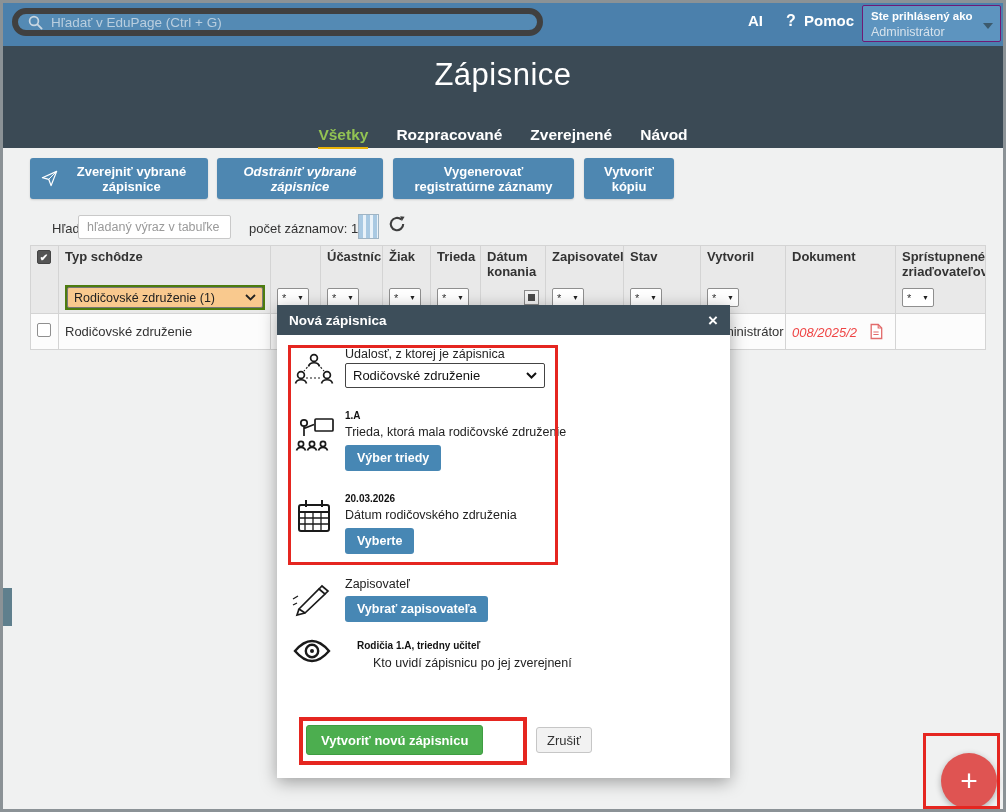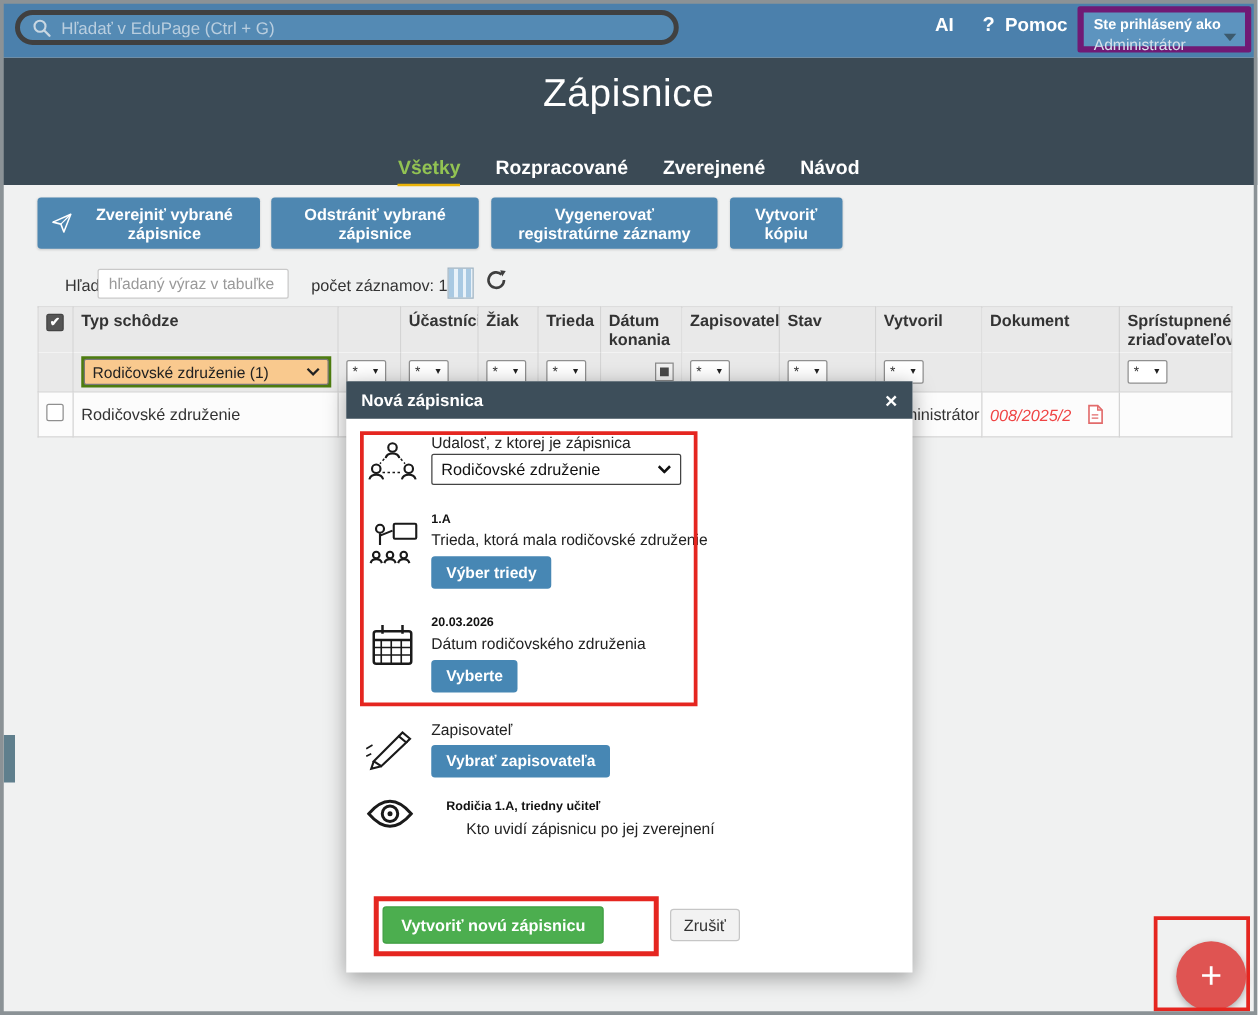--- a/index.html
+++ b/index.html
@@ -4,26 +4,26 @@
 <style>
   * { box-sizing: border-box; margin: 0; padding: 0; }
   html,body { width:1006px; height:812px; }
   body { font-family:"Liberation Sans", sans-serif; background:#eef0f0; overflow:hidden; }
   #app { position:relative; width:1006px; height:812px; background:#f0f1f1; }
   .frame { position:absolute; inset:0; border:3px solid #8b9296; z-index:999; pointer-events:none; }
 
   
   .topbar { position:absolute; left:0; top:0; width:1006px; height:46px; background:#4b80ac; z-index:20; }
   .search-pill { position:absolute; left:12px; top:8px; width:531px; height:28px; border-radius:14px;
-                 background:#548ab4; border:4px solid #404040; display:flex; align-items:center; padding:0 10px; gap:8px; }
+                 background:#548ab4; border:6px solid #404040; display:flex; align-items:center; padding:0 10px; gap:8px; }
   .search-pill input { flex:1; background:transparent; border:none; outline:none; color:#e2ecf4; font-size:13.5px; }
   .search-pill input::placeholder { color:#b9cedf; }
   .tb-link { position:absolute; top:12px; color:#fff; font-weight:bold; font-size:15px; cursor:pointer; }
   .account { position:absolute; left:862px; top:5px; width:139px; height:37px; background:#5d94bf;
-             border:5px solid #701a75; border-radius:2px; padding:3px 18px 3px 8px; cursor:pointer; }
+             border:1px solid #701a75; border-radius:2px; padding:3px 18px 3px 8px; cursor:pointer; }
   .account .l1 { color:#fff; font-size:11.5px; font-weight:bold; line-height:15px; }
   .account .l2 { color:#d6e2ec; font-size:12.5px; line-height:16px; }
   .account .caret { position:absolute; right:7px; top:17px; width:0; height:0;
                     border-left:5px solid transparent; border-right:5px solid transparent; border-top:6px solid #3c5a6d; }
 
   
   .pagehead { position:absolute; left:0; top:46px; width:1006px; height:102px; background:#3b4a55; z-index:15; }
   .pagehead h1 { position:absolute; top:11px; width:100%; text-align:center; color:#fff; font-size:31px; font-weight:normal; letter-spacing:.5px; }
   .tabs { position:absolute; top:80px; width:100%; display:flex; justify-content:center; gap:28px; }
   .tab { color:#fff; font-size:15.5px; font-weight:bold; padding-bottom:3px; cursor:pointer; }
@@ -124,21 +124,21 @@
 
   <button class="btn-blue" style="left:30px; width:178px;">
     <span>
       <svg width="19" height="19" viewBox="0 0 24 24">
           <path d="M3 11 L21 3 L14 21 L11 13 Z" fill="none" stroke="#fff" stroke-width="1.6" stroke-linejoin="round"></path>
           <path d="M11 13 L21 3" stroke="#fff" stroke-width="1.2"></path>
         </svg>
     </span>
     <span>Zverejniť vybrané zápisnice</span>
   </button>
-  <button class="btn-blue" style="left:217px; width:166px;">Odstrániť vybrané zápisnice</button>
+  <button class="btn-blue" style="left:217px; width:166px;font-style:italic;">Odstrániť vybrané zápisnice</button>
   <button class="btn-blue" style="left:393px; width:181px;">Vygenerovať registratúrne záznamy</button>
   <button class="btn-blue" style="left:584px; width:90px;">Vytvoriť kópiu</button>
 
   <span class="fbar-label" style="left:12px; top:221px; position:absolute;margin-left:40px;">Hľadať:</span>
   <input class="fbar-input" type="text" placeholder="hľadaný výraz v tabuľke" style="">
   <span class="fbar-label" style="left:249px; top:221px; position:absolute;">počet záznamov: 1</span>
   <div class="col-icon"></div>
   <div class="refresh-icon">
     <svg width="18" height="18" viewBox="0 0 18 18">
         <path d="M15.2 9 a6.2 6.2 0 1 1 -1.9 -4.4" fill="none" stroke="#3e3e3e" stroke-width="2.1"></path>

